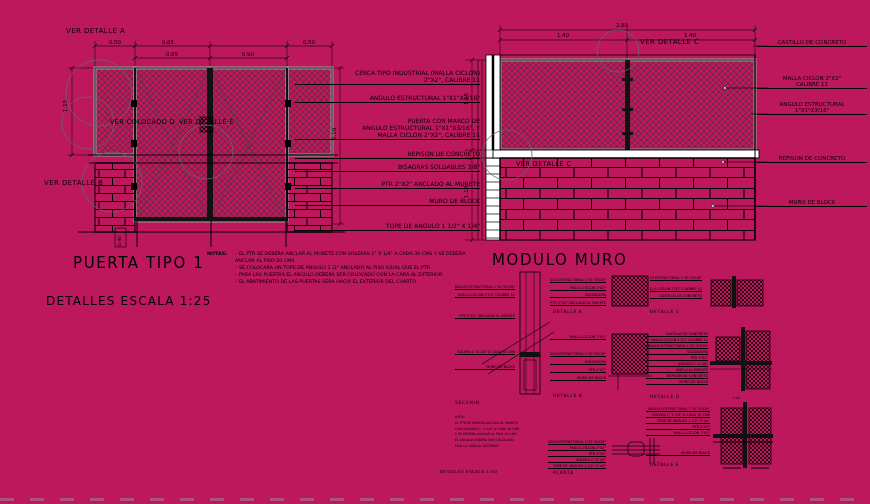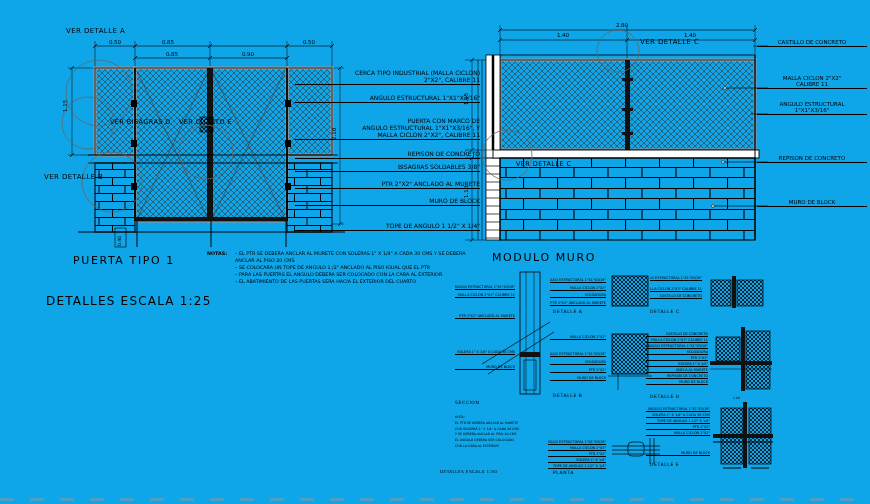--- a/index.html
+++ b/index.html
@@ -1,21 +1,21 @@
 <!DOCTYPE html>
 <html><head>
 <meta charset="utf-8">
 <style>
   html,body{margin:0;padding:0;background:#fff}
-  #canvas{position:relative;width:870px;height:504px;background:#0ea5e9;overflow:hidden;
+  #canvas{position:relative;width:870px;height:504px;background:#be185d;overflow:hidden;
           font-family:"DejaVu Sans",sans-serif;color:#000}
   .abs{position:absolute}
   svg.abs{overflow:visible}
   .cap{font-size:7px;letter-spacing:.4px;white-space:nowrap}
-  .title{font-size:11px;letter-spacing:1.6px;white-space:nowrap}
+  .title{font-size:15px;letter-spacing:1.6px;white-space:nowrap}
   .subtitle{font-size:12px;letter-spacing:1.2px;white-space:nowrap}
   .dim{font-size:5.5px;white-space:nowrap;transform:translateX(-50%)}
   .vtext{font-size:5.5px;white-space:nowrap;transform:rotate(-90deg);transform-origin:0 0}
   .mid-label{width:185px;left:295px;display:flex;align-items:flex-end;justify-content:flex-end;
              border-bottom:1px solid #000;font-size:6px;line-height:1.15;text-align:right;white-space:pre-line}
   .r-label{width:110px;left:757px;display:flex;align-items:flex-end;justify-content:center;
            border-bottom:1px solid #000;font-size:5.5px;line-height:1.2;text-align:center;white-space:pre-line}
   .t-row{display:flex;align-items:flex-end;justify-content:flex-end;border-bottom:1px solid #000;
          font-size:3.4px;line-height:1;white-space:nowrap;overflow:hidden;height:6px}
   .d-title{font-size:4.5px;letter-spacing:.6px;white-space:nowrap}
@@ -94,23 +94,23 @@
     <rect x="55" y="203" width="11" height="19" fill="none" stroke="#000" stroke-width=".6"></rect>
 
     <circle cx="39" cy="68" r="33" fill="none" stroke="#666" stroke-width=".8"></circle>
     <circle cx="28" cy="98" r="26" fill="none" stroke="#666" stroke-width=".8"></circle>
     <circle cx="52" cy="157" r="30" fill="none" stroke="#666" stroke-width=".8"></circle>
     <circle cx="146" cy="127" r="27" fill="none" stroke="#666" stroke-width=".8"></circle>
   </svg>
 
   
   <div class="abs cap" style="left:66px;top:27px">VER DETALLE A</div>
-  <div class="abs cap" style="left:44px;top:173px">VER DETALLE B</div>
-  <div class="abs cap" style="left:110px;top:118px;font-size:6.5px">VER BISAGRAS D</div>
-  <div class="abs cap" style="left:179px;top:118px;font-size:6.5px">VER CUARTO E</div>
+  <div class="abs cap" style="left:44px;top:179px">VER DETALLE B</div>
+  <div class="abs cap" style="left:110px;top:118px;font-size:6.5px">VER COLOCADO D</div>
+  <div class="abs cap" style="left:179px;top:118px;font-size:6.5px">VER DETALLE E</div>
   <div class="abs dim" style="left:115px;top:39px">0.50</div>
   <div class="abs dim" style="left:168px;top:39px">0.85</div>
   <div class="abs dim" style="left:309px;top:39px">0.50</div>
   <div class="abs dim" style="left:172px;top:51px">0.85</div>
   <div class="abs dim" style="left:248px;top:51px">0.90</div>
   <div class="abs vtext" style="left:62px;top:112px">1.15</div>
   <div class="abs vtext" style="left:331px;top:140px">2.10</div>
   <div class="abs vtext" style="left:117px;top:246px;font-size:4.5px">0.40</div>
   <div class="abs title" style="left:73px;top:254px">PUERTA TIPO 1</div>
   <div class="abs subtitle" style="left:46px;top:294px">DETALLES ESCALA 1:25</div>

